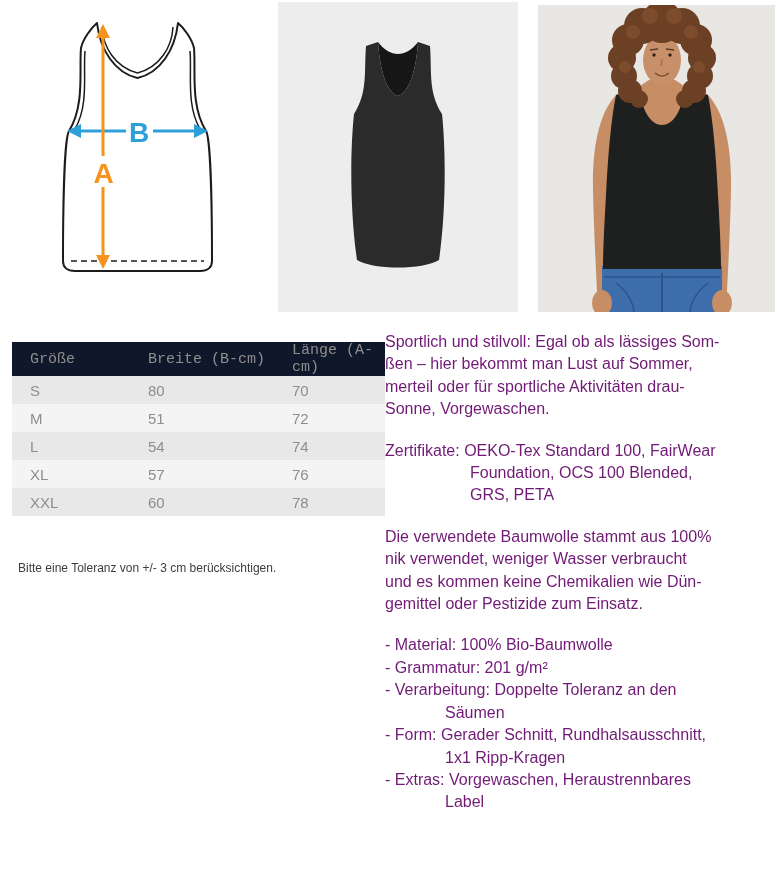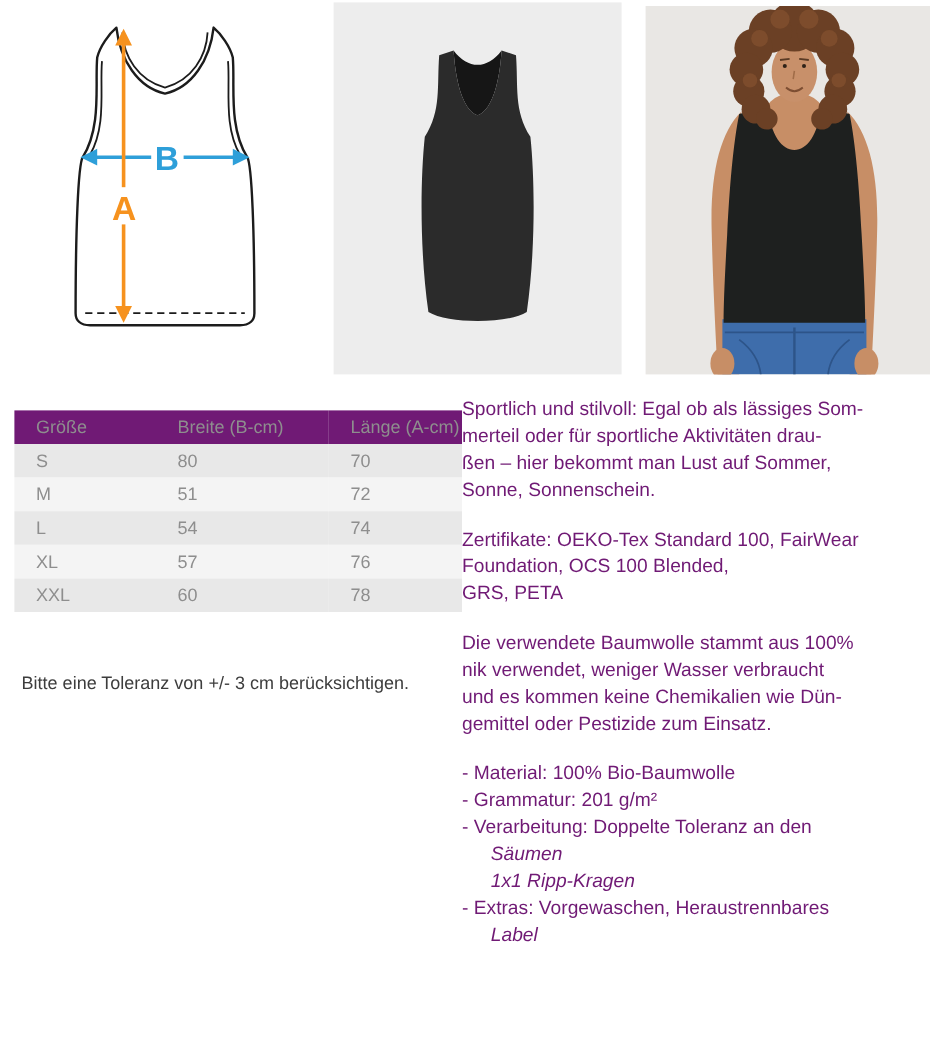--- a/index.html
+++ b/index.html
@@ -18,35 +18,35 @@
   #diagram-box svg, #product-box svg, #model-box svg { display:block; width:100%; height:100%; }
 
   
   #size-table {
     position:absolute; left:12px; top:342px; width:373px;
     border-collapse:collapse; font-size:15px; color:#8e8e8e;
   }
   #size-table th, #size-table td {
     font-weight:400; text-align:left; padding:0 0 0 18px; height:28px;
   }
-  #size-table thead tr { background:#701a75; height:27px; }
+  #size-table thead tr { background:#0f172a; height:27px;font-family:Liberation Mono, monospace; }
   #size-table tbody tr:nth-child(odd)  { background:#e8e8e8; }
   #size-table tbody tr:nth-child(even) { background:#f4f4f4; }
 
   #tolerance-note {
-    left:18px; top:561px; font-size:15px; color:#3d3d3d; white-space:nowrap;
+    left:18px; top:561px; font-size:12px; color:#3d3d3d; white-space:nowrap;
   }
 
   
   #description { left:385px; top:331px; width:368px; font-size:16px; line-height:22.4px; color:#701a75; }
   .para { margin:0 0 19px 0; }
   .para:last-child { margin-bottom:0; }
   .line { white-space:nowrap; }
-  .ind-85 { }
-  .ind-60 { margin-left:24px;font-style:italic; }
+  .ind-85 { margin-left:85px; }
+  .ind-60 { margin-left:60px; }
 </style>
 </head>
 <body>
 
 <div class="abs" id="diagram-box">
   <svg viewBox="0 0 185 270">
 
     <g>
       <path d="M 52 8
                C 46 13, 38 24, 36 33
@@ -216,41 +216,42 @@
     </tr>
   </tbody>
 </table>
 
 <div class="abs" id="tolerance-note">Bitte eine Toleranz von +/- 3 cm berücksichtigen.</div>
 
 <div class="abs" id="description">
 
   <div class="para">
     <div class="line">Sportlich und stilvoll: Egal ob als lässiges Som-</div>
+    <div class="line">ßen – hier bekommt man Lust auf Sommer,</div>
     <div class="line">merteil oder für sportliche Aktivitäten drau-</div>
-    <div class="line">ßen – hier bekommt man Lust auf Sommer,</div>
-    <div class="line">Sonne, Sonnenschein.</div>
+    <div class="line">Sonne, Vorgewaschen.</div>
   </div>
 
   <div class="para">
     <div class="line">Zertifikate: OEKO-Tex Standard 100, FairWear</div>
     <div class="line ind-85">Foundation, OCS 100 Blended,</div>
     <div class="line ind-85">GRS, PETA</div>
   </div>
 
   <div class="para">
     <div class="line">Die verwendete Baumwolle stammt aus 100%</div>
     <div class="line">nik verwendet, weniger Wasser verbraucht</div>
     <div class="line">und es kommen keine Chemikalien wie Dün-</div>
     <div class="line">gemittel oder Pestizide zum Einsatz.</div>
   </div>
 
   <div class="para">
     <div class="line">- Material: 100% Bio-Baumwolle</div>
     <div class="line">- Grammatur: 201 g/m²</div>
     <div class="line">- Verarbeitung: Doppelte Toleranz an den</div>
     <div class="line ind-60">Säumen</div>
+    <div class="line">- Form: Gerader Schnitt, Rundhalsausschnitt,</div>
     <div class="line ind-60">1x1 Ripp-Kragen</div>
     <div class="line">- Extras: Vorgewaschen, Heraustrennbares</div>
     <div class="line ind-60">Label</div>
   </div>
 
 </div>
 
 </body></html>

